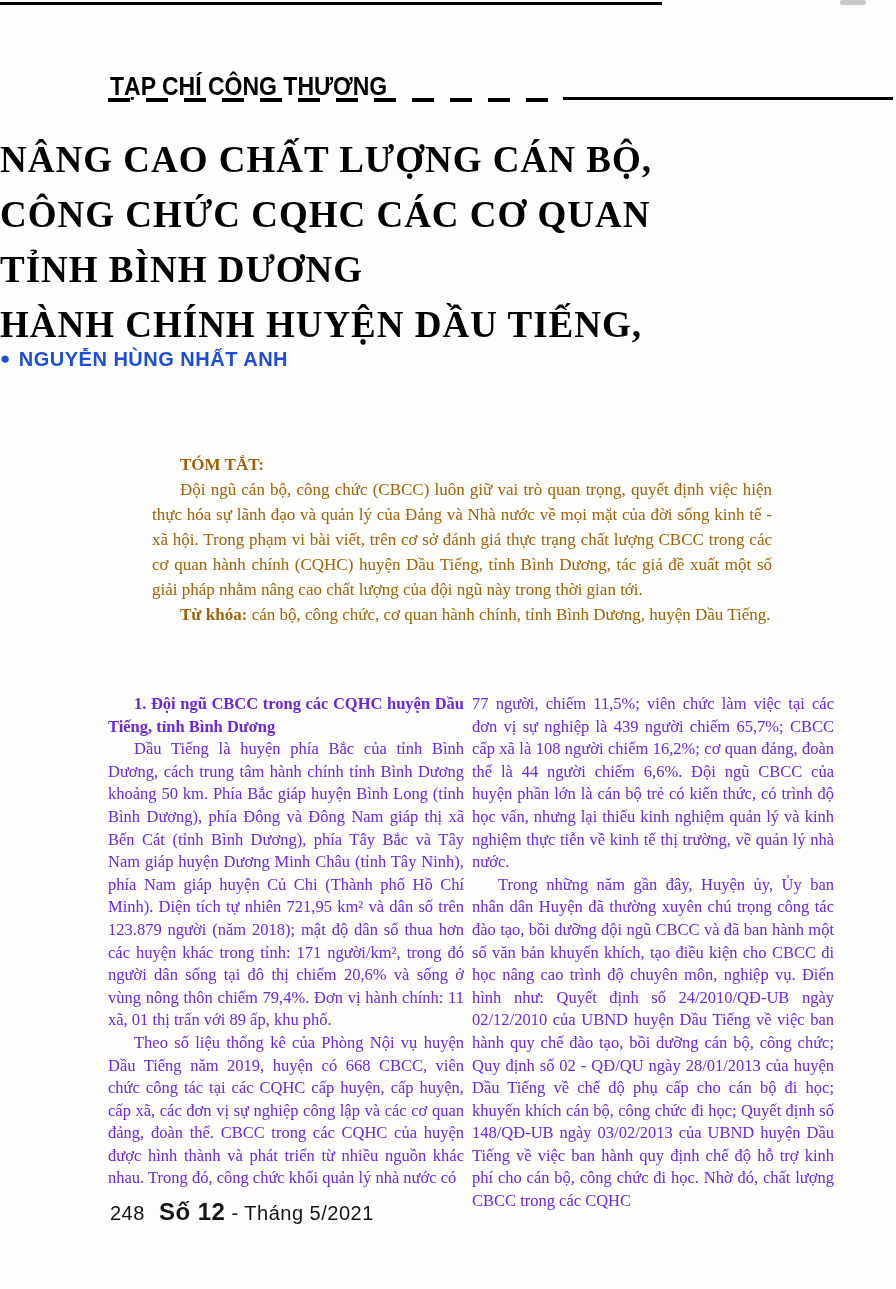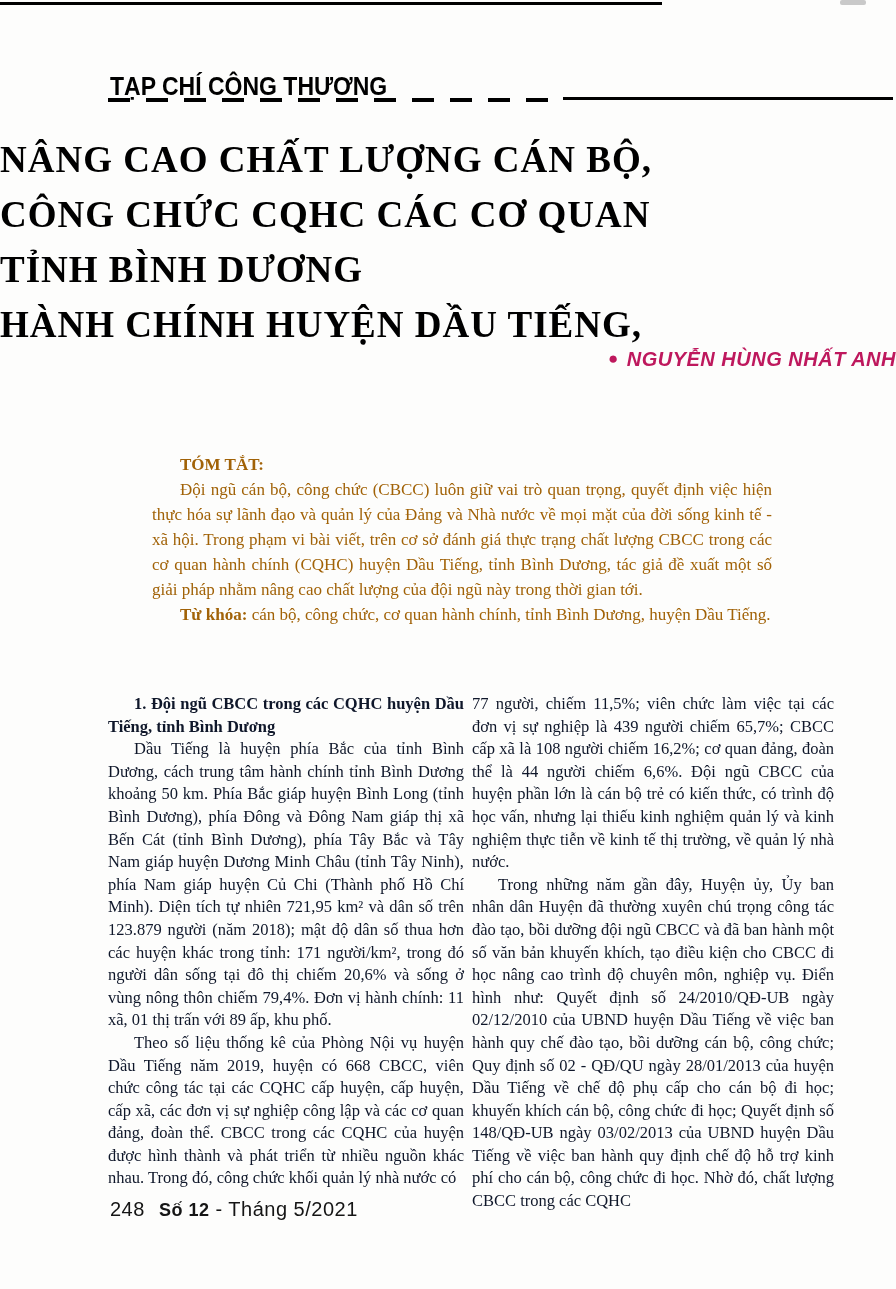--- a/index.html
+++ b/index.html
@@ -18,43 +18,43 @@
     font-size:25px;letter-spacing:0px;color:#000;transform:scaleX(.92);transform-origin:left;}
   .rule-dashed{position:absolute;left:108px;top:98px;width:455px;height:4px;
     background:repeating-linear-gradient(90deg,#000 0 22px,transparent 22px 38px);}
   .rule-solid{position:absolute;left:563px;top:97px;width:330px;height:3px;background:#000;}
   
   .title{position:absolute;left:0;top:132px;width:896px;text-align:left;}
   .title .tline{
     font-family:"Liberation Serif", serif;font-weight:bold;color:#000;
     font-size:37px;line-height:55px;letter-spacing:1px;}
   
-  .author{position:absolute;left:0;top:348px;width:896px;text-align:right;
-    font-family:"Liberation Sans", sans-serif;font-weight:bold;font-size:20px;color:#be185d;
-    letter-spacing:.5px;font-style:italic;}
+  .author{position:absolute;left:0;top:348px;width:896px;text-align:left;
+    font-family:"Liberation Sans", sans-serif;font-weight:bold;font-size:20px;color:#1d4ed8;
+    letter-spacing:.5px;}
   .author .bullet{font-size:17px;vertical-align:2px;margin-right:8px;}
   
   .abstract{position:absolute;left:152px;top:452px;width:620px;
     font-size:17px;line-height:25px;text-align:justify;color:#a16207;}
   .abstract .ab-heading{font-weight:bold;text-indent:28px;margin:0;}
   .abstract p{margin:0;text-indent:28px;}
   .abstract .kw-label{font-weight:bold;}
   
   .col{position:absolute;top:693px;font-size:16.5px;line-height:22.6px;
-    text-align:justify;color:#0f172a;}
+    text-align:justify;color:#6d28d9;}
   .col-left{left:108px;width:356px;}
   .col-right{left:472px;width:362px;}
   .col h3{font-size:16.5px;line-height:22.6px;font-weight:bold;margin:0;
     text-indent:26px;text-align:justify;}
   .col p{margin:0;text-indent:26px;}
   .col p.cont{text-indent:0;}
   
   .footer{position:absolute;left:110px;top:1198px;
     font-family:"Liberation Sans", sans-serif;font-size:20px;color:#151515;letter-spacing:.5px;}
-  .footer .issue{font-weight:bold;font-size:18px;margin-left:14px;}
+  .footer .issue{font-weight:bold;font-size:24px;margin-left:14px;}
 </style>
 </head>
 <body>
 
 <div class="scan-top-line"></div>
 <div class="scan-top-smudge"></div>
 
 <div class="masthead">TẠP CHÍ CÔNG THƯƠNG</div>
 <div class="rule-dashed"></div>
 <div class="rule-solid"></div>

